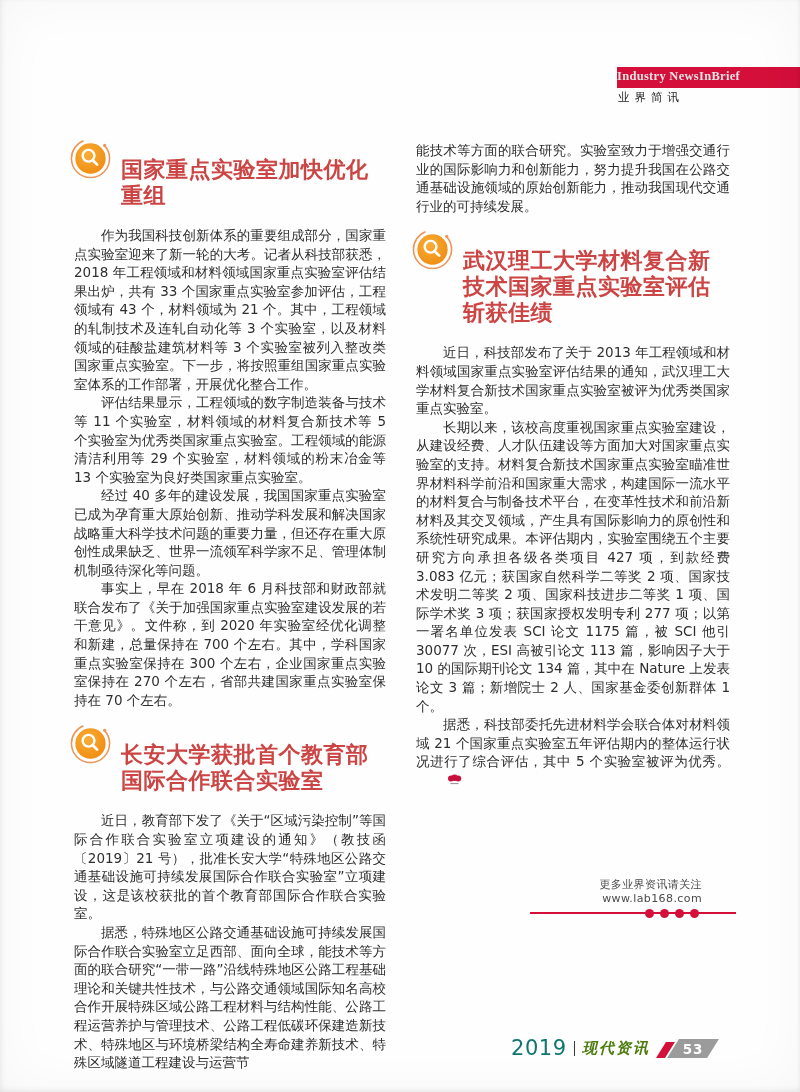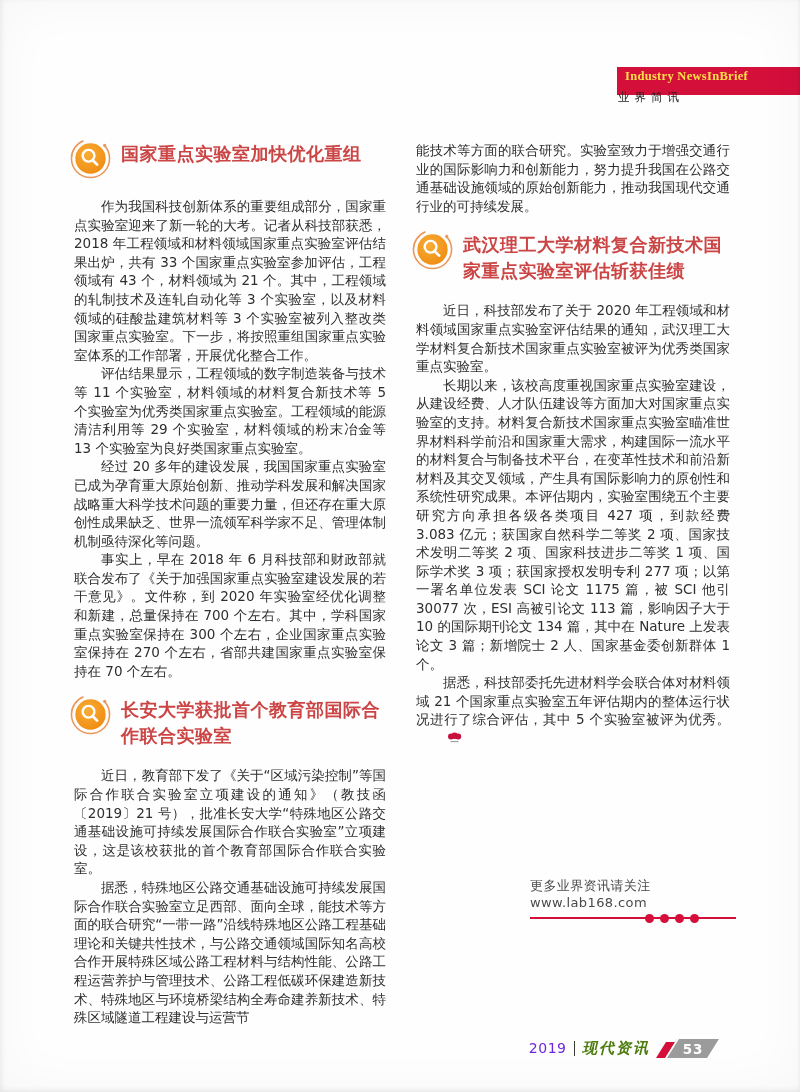--- a/index.html
+++ b/index.html
@@ -16,24 +16,24 @@
   .page::after{
     content:"";position:absolute;inset:0;pointer-events:none;
     box-shadow:inset 0 0 55px rgba(0,0,0,0.035),
                inset 3px 0 4px rgba(0,0,0,0.03),
                inset 0 -3px 5px rgba(0,0,0,0.045),
                inset -2px 0 3px rgba(0,0,0,0.02);
   }
 
   
   .banner{
-    position:absolute;left:617px;top:67px;right:0;height:28px;
-    background:var(--red);color:#fde047;
+    position:absolute;left:617px;top:67px;right:0;height:21px;
+    background:var(--red);color:#e5e5e5;
     font-family:"Liberation Serif",serif;font-weight:bold;
-    font-size:12.5px;line-height:19px;padding-left:8px;box-sizing:border-box;
+    font-size:12.5px;line-height:19px;box-sizing:border-box;
     letter-spacing:0.3px;
   }
   .banner-cn{
     position:absolute;left:618px;top:90px;
     font-size:11.5px;font-weight:normal;color:#1f1f1f;letter-spacing:5px;
   }
 
   
   .col{
     position:absolute;top:141px;width:312px;
@@ -44,47 +44,47 @@
 
   p.body-p{margin:0;text-indent:2em;}
   p.body-p.no-indent{text-indent:0;}
 
   
   .article-head{display:flex;gap:9px;align-items:flex-start;margin:0 0 17px 0;}
   .article-head.mt{margin-top:17px;}
   .icon-wrap{flex:0 0 auto;width:43px;height:43px;margin-left:-5px;margin-top:-4px;}
   .article-title{
     flex:1;color:var(--title-red);font-weight:bold;
-    font-size:18px;line-height:26px;text-align:left;text-indent:0;
-    letter-spacing:0.5px;margin-top:0;
+    font-size:22px;line-height:26px;text-align:left;text-indent:0;
+    letter-spacing:0.5px;margin-top:16px;
   }
 
   
   .endmark{display:inline-block;vertical-align:baseline;margin-left:4px;}
 
   
   .more-info{position:absolute;left:530px;top:877px;width:206px;}
   .note-text{
-    padding-right:34px;font-size:13px;color:#4a4a4a;
+    text-align:right;padding-right:34px;font-size:11px;color:#4a4a4a;
     letter-spacing:0.4px;
   }
   .note-rule{position:relative;margin-top:7px;height:2px;background:var(--red);}
   .note-dot{
     position:absolute;top:-3.5px;width:9px;height:9px;border-radius:50%;
     background:var(--red);
   }
   .note-dot.d1{left:115px}.note-dot.d2{left:130px}
   .note-dot.d3{left:145px}.note-dot.d4{left:160px}
 
   
   .page-footer{
     position:absolute;left:0;top:1037px;width:712px;height:22px;
     display:flex;justify-content:flex-end;align-items:center;gap:7px;
   }
-  .footer-year{font-size:14px;color:#6d28d9;letter-spacing:0.5px;}
+  .footer-year{font-size:21px;color:#0f766e;letter-spacing:0.5px;}
   .footer-div{width:1.5px;height:15px;background:#3a3a3a;}
   .footer-mag{
     font-family:"DejaVu Serif",serif;font-style:italic;font-weight:bold;
     color:#4d7c0f;font-size:15px;letter-spacing:2px;
   }
   .pageno-wrap{position:relative;width:52px;height:19px;margin-left:3px;}
   .pageno-red{
     position:absolute;left:1px;top:3px;width:15px;height:16px;
     background:var(--red);transform:skewX(-32deg);
   }
@@ -124,21 +124,21 @@
           <circle cx="22" cy="22" r="15.5" fill="url(#og)"></circle>
           <circle cx="20" cy="19.2" r="6" fill="none" stroke="#ffffff" stroke-width="2.5"></circle>
           <line x1="24.3" y1="23.8" x2="28.8" y2="28.3" stroke="#ffffff" stroke-width="2.8" stroke-linecap="round"></line>
         </svg>
       </span>
       <div class="article-title">国家重点实验室加快优化重组</div>
     </div>
 
     <p class="body-p">作为我国科技创新体系的重要组成部分，国家重点实验室迎来了新一轮的大考。记者从科技部获悉，2018 年工程领域和材料领域国家重点实验室评估结果出炉，共有 33 个国家重点实验室参加评估，工程领域有 43 个，材料领域为 21 个。其中，工程领域的轧制技术及连轧自动化等 3 个实验室，以及材料领域的硅酸盐建筑材料等 3 个实验室被列入整改类国家重点实验室。下一步，将按照重组国家重点实验室体系的工作部署，开展优化整合工作。</p>
     <p class="body-p">评估结果显示，工程领域的数字制造装备与技术等 11 个实验室，材料领域的材料复合新技术等 5 个实验室为优秀类国家重点实验室。工程领域的能源清洁利用等 29 个实验室，材料领域的粉末冶金等 13 个实验室为良好类国家重点实验室。</p>
-    <p class="body-p">经过 20 多年的建设发展，我国国家重点实验室已成为孕育重大原始创新、推动学科发展和解决国家战略重大科学技术问题的重要力量，但还存在重大原创性成果缺乏、世界一流领军科学家不足、管理体制机制亟待深化等问题。</p>
+    <p class="body-p">经过 40 多年的建设发展，我国国家重点实验室已成为孕育重大原始创新、推动学科发展和解决国家战略重大科学技术问题的重要力量，但还存在重大原创性成果缺乏、世界一流领军科学家不足、管理体制机制亟待深化等问题。</p>
     <p class="body-p">事实上，早在 2018 年 6 月科技部和财政部就联合发布了《关于加强国家重点实验室建设发展的若干意见》。文件称，到 2020 年实验室经优化调整和新建，总量保持在 700 个左右。其中，学科国家重点实验室保持在 300 个左右，企业国家重点实验室保持在 270 个左右，省部共建国家重点实验室保持在 70 个左右。</p>
 
     <div class="article-head mt">
       <span class="icon-wrap">
         <svg viewBox="0 0 44 44" width="43" height="43">
           <circle cx="22" cy="22" r="19.5" fill="none" stroke="#e9975b" stroke-width="1.6" stroke-dasharray="100 23" stroke-dashoffset="16"></circle>
           <circle cx="36.5" cy="8.5" r="1.7" fill="#e9975b"></circle>
           <circle cx="22" cy="22" r="15.5" fill="url(#og)"></circle>
           <circle cx="20" cy="19.2" r="6" fill="none" stroke="#ffffff" stroke-width="2.5"></circle>
           <line x1="24.3" y1="23.8" x2="28.8" y2="28.3" stroke="#ffffff" stroke-width="2.8" stroke-linecap="round"></line>
@@ -161,21 +161,21 @@
           <circle cx="22" cy="22" r="19.5" fill="none" stroke="#e9975b" stroke-width="1.6" stroke-dasharray="100 23" stroke-dashoffset="16"></circle>
           <circle cx="36.5" cy="8.5" r="1.7" fill="#e9975b"></circle>
           <circle cx="22" cy="22" r="15.5" fill="url(#og)"></circle>
           <circle cx="20" cy="19.2" r="6" fill="none" stroke="#ffffff" stroke-width="2.5"></circle>
           <line x1="24.3" y1="23.8" x2="28.8" y2="28.3" stroke="#ffffff" stroke-width="2.8" stroke-linecap="round"></line>
         </svg>
       </span>
       <div class="article-title">武汉理工大学材料复合新技术国家重点实验室评估斩获佳绩</div>
     </div>
 
-    <p class="body-p">近日，科技部发布了关于 2020 年工程领域和材料领域国家重点实验室评估结果的通知，武汉理工大学材料复合新技术国家重点实验室被评为优秀类国家重点实验室。</p>
+    <p class="body-p">近日，科技部发布了关于 2013 年工程领域和材料领域国家重点实验室评估结果的通知，武汉理工大学材料复合新技术国家重点实验室被评为优秀类国家重点实验室。</p>
     <p class="body-p">长期以来，该校高度重视国家重点实验室建设，从建设经费、人才队伍建设等方面加大对国家重点实验室的支持。材料复合新技术国家重点实验室瞄准世界材料科学前沿和国家重大需求，构建国际一流水平的材料复合与制备技术平台，在变革性技术和前沿新材料及其交叉领域，产生具有国际影响力的原创性和系统性研究成果。本评估期内，实验室围绕五个主要研究方向承担各级各类项目 427 项，到款经费 3.083 亿元；获国家自然科学二等奖 2 项、国家技术发明二等奖 2 项、国家科技进步二等奖 1 项、国际学术奖 3 项；获国家授权发明专利 277 项；以第一署名单位发表 SCI 论文 1175 篇，被 SCI 他引 30077 次，ESI 高被引论文 113 篇，影响因子大于 10 的国际期刊论文 134 篇，其中在 Nature 上发表论文 3 篇；新增院士 2 人、国家基金委创新群体 1 个。</p>
     <p class="body-p">
       <span>据悉，科技部委托先进材料学会联合体对材料领域 21 个国家重点实验室五年评估期内的整体运行状况进行了综合评估，其中 5 个实验室被评为优秀。</span><span class="endmark"><svg width="15" height="11" viewBox="0 0 15 11">
             <circle cx="4" cy="4.4" r="3" fill="#c8103c"></circle>
             <circle cx="7.6" cy="3.8" r="3.2" fill="#c8103c"></circle>
             <circle cx="11.2" cy="4.4" r="3" fill="#c8103c"></circle>
             <rect x="3.5" y="9" width="8" height="1.1" fill="#9a9a9a"></rect>
           </svg></span>
     </p>
   </div>

